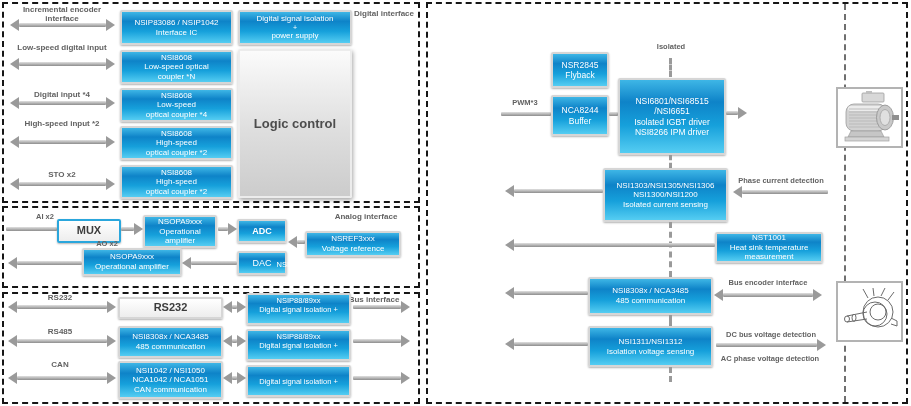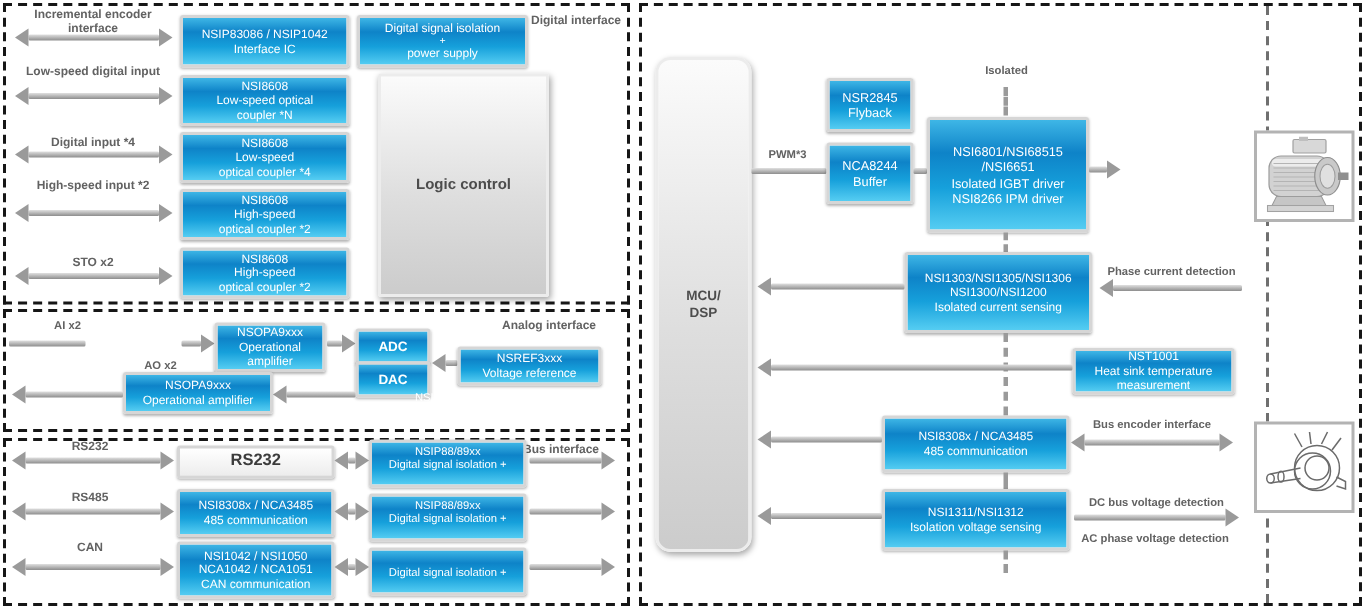--- a/index.html
+++ b/index.html
@@ -74,41 +74,42 @@
     <div>NSI8608</div>
     <div>High-speed</div>
     <div>optical coupler *2</div>
   </div>
 
   <div class="box" style="left:238px;top:10px;width:114px;height:35px;">
     <div>Digital signal isolation</div>
     <div class="plus">+</div>
     <div>power supply</div>
   </div>
-  <div class="box graybox" style="left:252px;top:49px;width:114px;height:149px;font-size:10px;">Logic control</div>
+  <div class="box graybox" style="left:238px;top:49px;width:114px;height:149px;font-size:13px;">Logic control</div>
 
   <div class="section" style="left:2px;top:206px;width:418px;height:82px;"></div>
   <div class="lbl" style="left:322px;top:212px;width:88px;">Analog interface</div>
 
   <div class="lbl f75" style="left:10px;top:213px;width:70px;">AI x2</div>
   <div class="bar" style="left:6px;top:227px;width:51px;"></div>
+  <div class="box whitebox muxborder" style="left:57px;top:219px;width:64px;height:24px;">MUX</div>
   <div class="bar head-r" style="left:121px;top:227px;width:13px;"></div>
   <div class="box" style="left:143px;top:215px;width:74px;height:33px;">
     <div>NSOPA9xxx</div>
     <div>Operational</div>
     <div>amplifier</div>
   </div>
   <div class="bar head-r" style="left:218px;top:227px;width:10px;"></div>
   <div class="box" style="left:237px;top:219px;width:50px;height:24px;font-weight:bold;font-size:9px;">ADC</div>
   <div class="bar head-l" style="left:297px;top:240px;width:8px;"></div>
   <div class="box" style="left:305px;top:231px;width:96px;height:26px;">
     <div>NSREF3xxx</div>
     <div>Voltage reference</div>
   </div>
-  <div class="box" style="left:237px;top:241px;width:50px;height:24px;font-weight:bold;font-size:9px;">DAC</div>
+  <div class="box" style="left:237px;top:251px;width:50px;height:24px;font-weight:normal;font-size:9px;">DAC</div>
   <div class="bar head-l" style="left:191px;top:261px;width:46px;"></div>
   <div class="box" style="left:82px;top:248px;width:100px;height:28px;">
     <div>NSOPA9xxx</div>
     <div>Operational amplifier</div>
   </div>
   <div class="lbl f75" style="left:72px;top:240px;width:70px;">AO x2</div>
   <div class="bar head-l" style="left:17px;top:261px;width:65px;"></div>
 
   <div class="section" style="left:2px;top:292px;width:418px;height:112px;"></div>
   <div class="lbl" style="left:336px;top:295px;width:76px;">Bus interface</div>
@@ -149,24 +150,20 @@
   <div class="box f75" style="left:246px;top:365px;width:105px;height:32px;">
     <div>NSIP88/89xx</div>
     <div>Digital signal isolation +</div>
     <div>power supply</div>
   </div>
   <div class="bar head-r" style="left:353px;top:376px;width:48px;"></div>
 
   <div class="section" style="left:426px;top:2px;width:482px;height:402px;"></div>
   <div class="vsep" style="left:844px;top:4px;height:398px;"></div>
 
-  <div class="box graybox" style="left:437px;top:38px;width:64px;height:330px;border-radius:10px;font-size:9px;">
-    <div>MCU/</div>
-    <div>DSP</div>
-  </div>
 
   <div class="box f85" style="left:551px;top:52px;width:58px;height:36px;">
     <div>NSR2845</div>
     <div>Flyback</div>
   </div>
 
   <div class="lbl f75" style="left:502px;top:99px;width:46px;">PWM*3</div>
   <div class="bar" style="left:501px;top:112px;width:50px;"></div>
   <div class="box f85" style="left:551px;top:95px;width:58px;height:41px;">
     <div>NCA8244</div>

